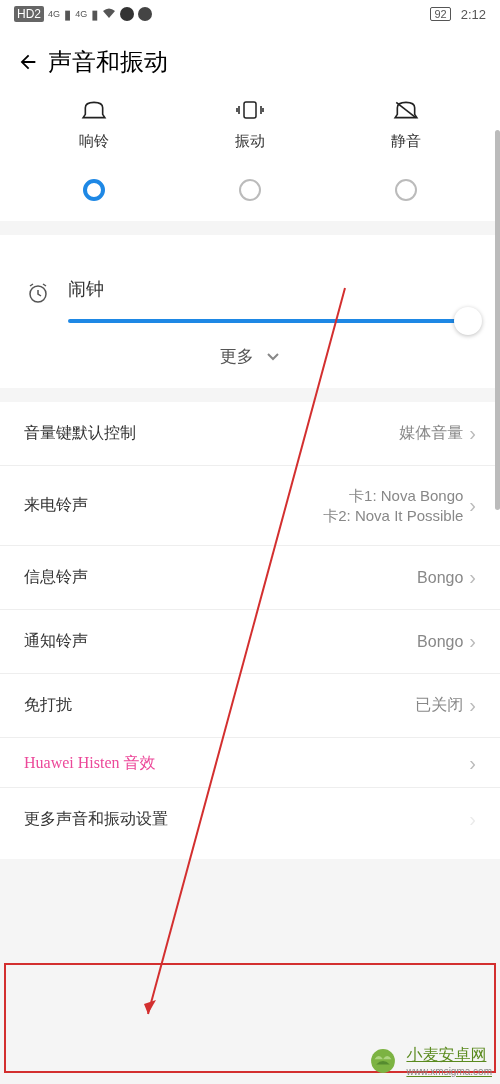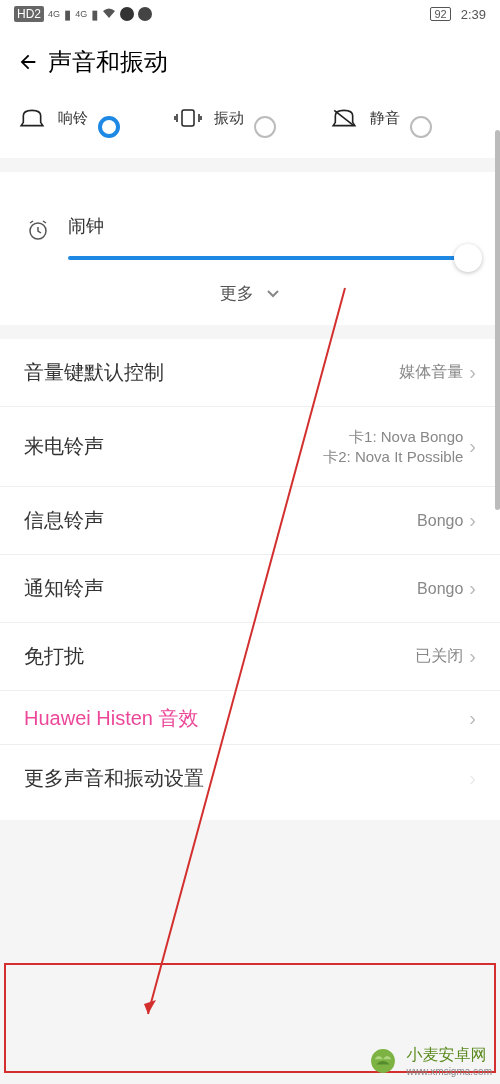--- a/index.html
+++ b/index.html
@@ -62,21 +62,21 @@
       color: #000;
     }
     .mode-row {
       background: #fff;
       display: flex;
       padding: 0 16px 20px;
     }
     .mode-item {
       flex: 1;
       display: flex;
-      flex-direction: row;
+      flex-direction: column;
       align-items: center;
       gap: 10px;
     }
     .mode-icon {
       width: 32px; height: 24px;
       display: flex; align-items: center; justify-content: center;
       color: #222;
     }
     .mode-label { font-size: 15px; color: #333; }
     .radio {
@@ -148,21 +148,21 @@
     .more-expand .chev { margin-left: 8px; color: #888; }
     .list-section { background: #fff; }
     .list-item {
       display: flex;
       align-items: center;
       justify-content: space-between;
       padding: 20px 24px;
       border-bottom: 1px solid #eee;
     }
     .list-item:last-child { border-bottom: none; }
-    .list-title { font-size: 20px; color: #333; }
+    .list-title { font-size: 16px; color: #333; font-family: Liberation Serif, serif; }
     .list-title.disabled { color: #ec4899; }
     .list-sub { font-size: 14px; color: #888; }
     .list-right {
       display: flex;
       align-items: center;
       gap: 6px;
       color: #888;
       font-size: 16px;
     }
     .list-right-col {
@@ -198,20 +198,21 @@
     .watermark {
       position: absolute;
       right: 8px;
       bottom: 6px;
       display: flex;
       align-items: center;
       gap: 6px;
       color: #5a8a1e;
       font-size: 16px;
       font-weight: 500;
+      text-decoration: underline;
     }
     .watermark-logo {
       width: 34px; height: 34px;
     }
     .watermark-sub {
       font-size: 10px;
       color: #888;
       display: block;
     }
   </style>
@@ -228,21 +229,21 @@
     <span>
       <svg width="14" height="12" viewBox="0 0 14 12">
           <path d="M7 11 L1 4 Q7 -1 13 4 Z" fill="#555"></path>
         </svg>
     </span>
     <span class="status-circle"></span>
     <span class="status-circle" style="background:#444;"></span>
   </div>
   <div class="status-right">
     <span class="battery-box">92</span>
-    <span>2:39</span>
+    <span>2:12</span>
   </div>
 </div>
 
 <div class="header">
   <div class="back-arrow">
     <svg width="22" height="22" viewBox="0 0 24 24">
         <path d="M20 11H7.8l5.6-5.6L12 4l-8 8 8 8 1.4-1.4L7.8 13H20z" fill="#000"></path>
       </svg>
   </div>
   <div class="page-title">声音和振动</div>

